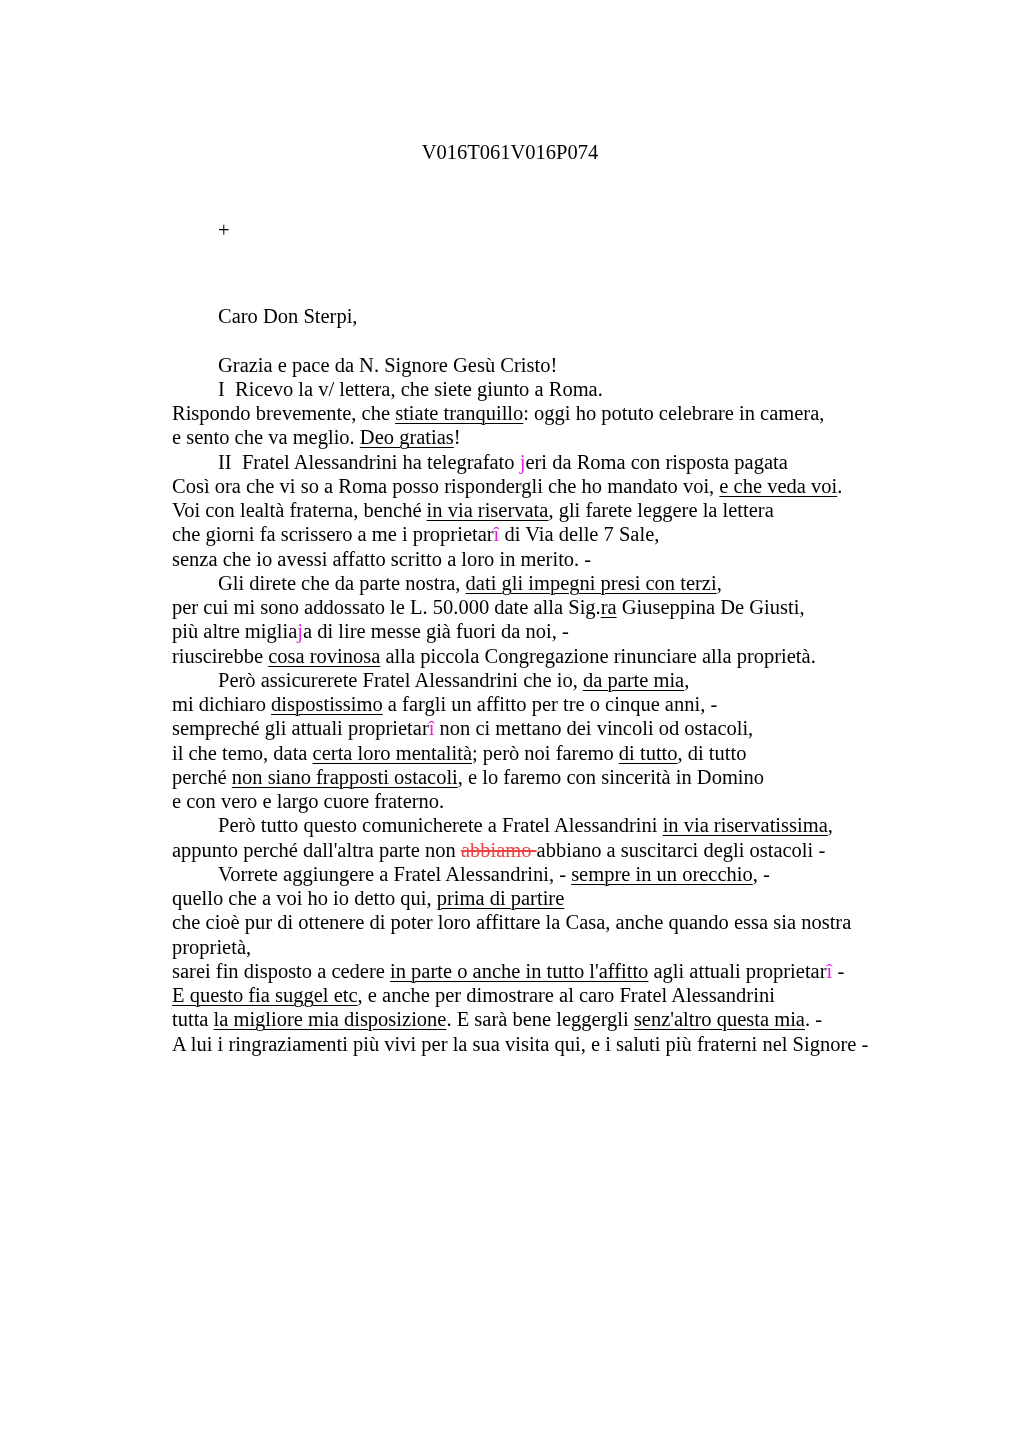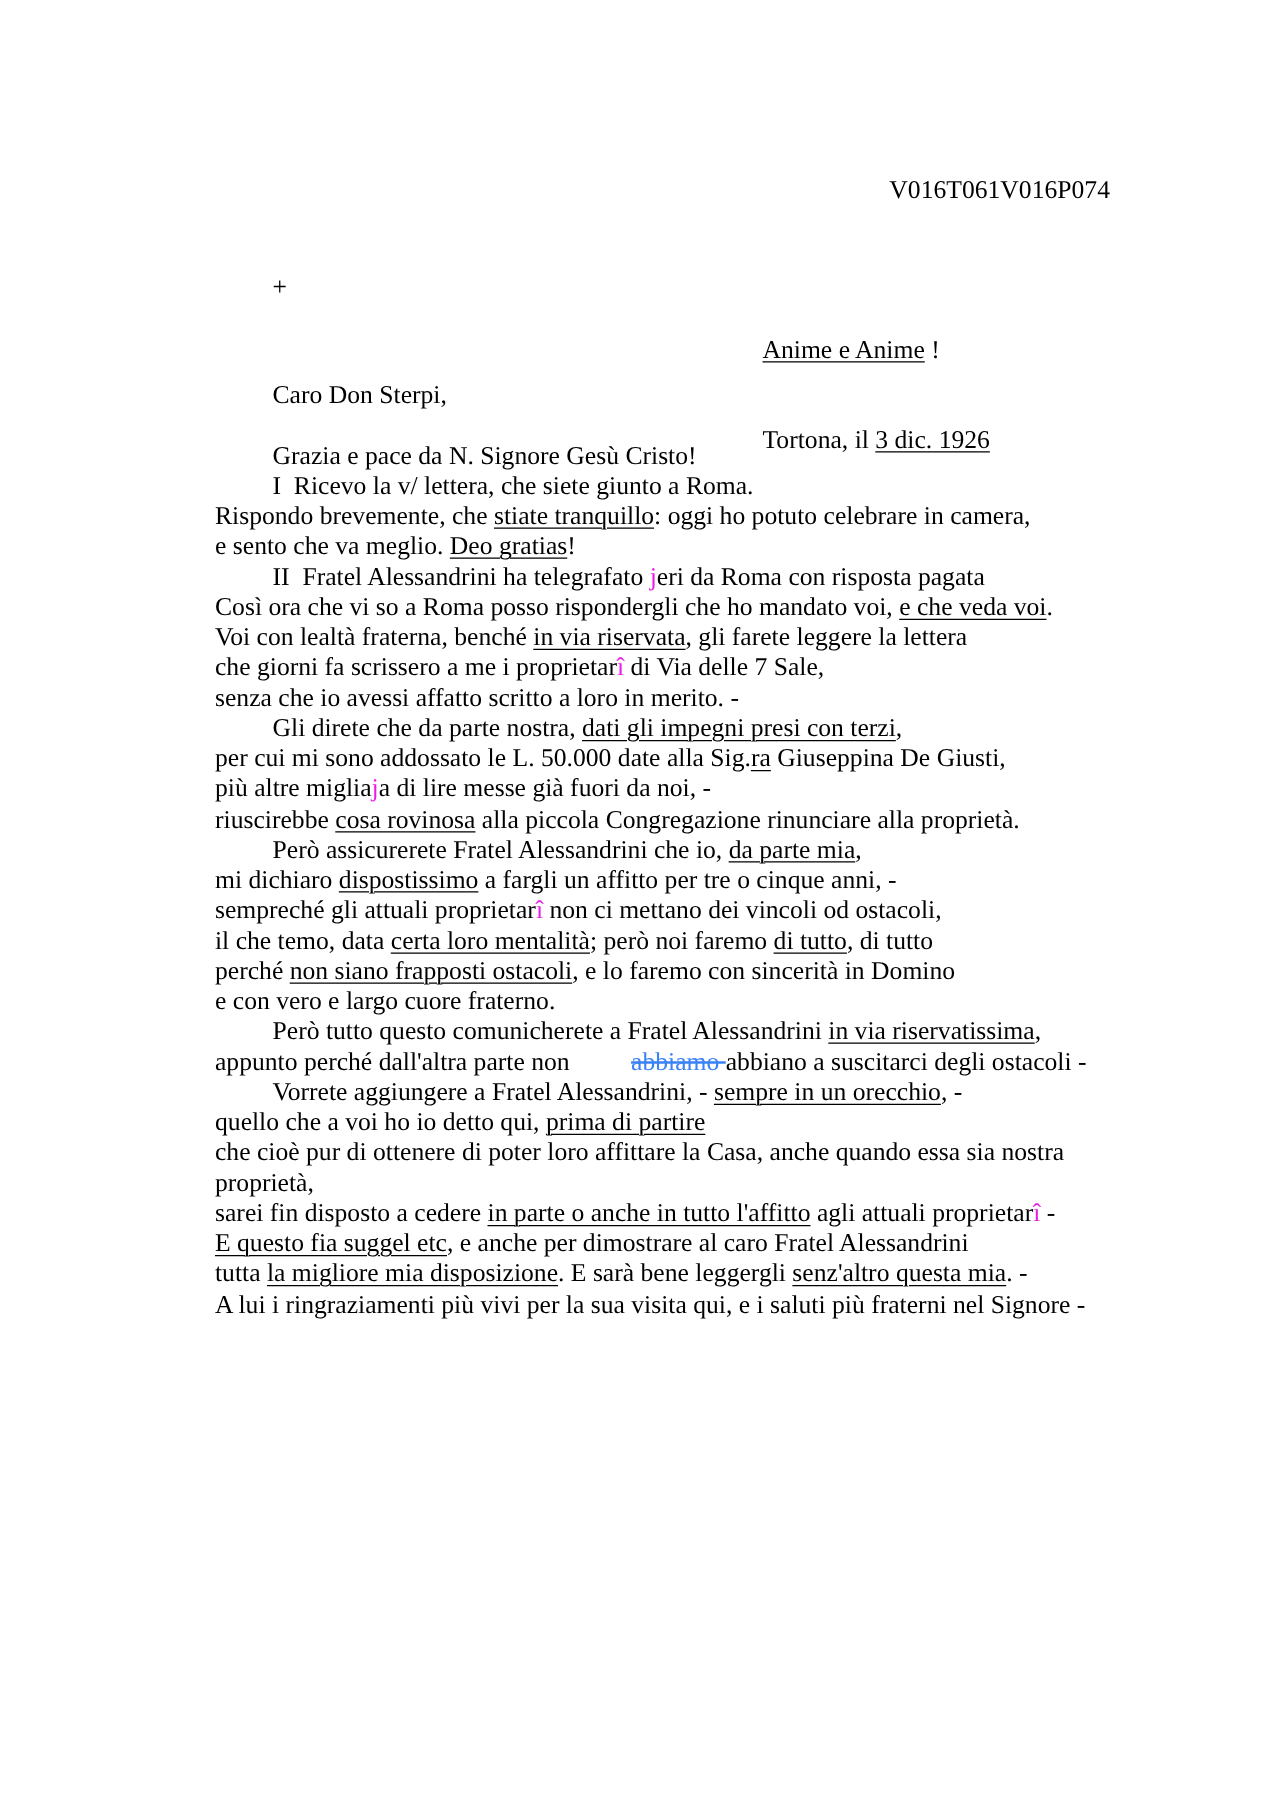--- a/index.html
+++ b/index.html
@@ -7,21 +7,21 @@
     position:relative;
     width:1024px; height:1450px;
     background:#ffffff;
     color:#000000;
     font-family:"Liberation Serif","DejaVu Serif",serif;
     font-size:20.5px;
     overflow:hidden;
   }
   .hdr {
     position:absolute; top:141px; left:172px; width:676px;
-    display:flex; justify-content:flex-end;margin-left:40px;
+    display:flex; justify-content:center;
   }
   .cross {
     position:absolute; top:219px; left:218px;
   }
   .head-block {
     position:absolute; top:219px; left:610px;
     line-height:24.25px; white-space:pre-wrap;
   }
   .body-block {
     position:absolute; top:304px; left:172px; width:830px;
@@ -29,38 +29,33 @@
   }
   .line { min-height:24.25px; }
   .ind { padding-left:46px; }
   .u {
     text-decoration:underline;
     text-decoration-thickness:1.4px;
     text-underline-offset:3px;
   }
   .mag { color:#e61ee6; }
   .rs {
-    color:#3b82f6;
+    color:#ef4444;
     text-decoration:line-through;
     text-decoration-thickness:1.7px;
-    margin-left:44px;
   }
 </style>
 </head>
 <body>
 
 <div class="page">
 
   <div class="hdr">
     <span>V016T061</span>
     <span>V016P074</span>
   </div>
 
   <div class="cross">+</div>
 
-  <div class="head-block">
-    <div class="line"><span class="u">Anime e Anime</span><span class=""> !</span></div>
-    <div class="line"><span class="">Tortona, il </span><span class="u">3 dic. 1926</span></div>
-  </div>
 
   <div class="body-block"><div class="line ind"><span class="">Caro Don Sterpi,</span></div><div class="line">&nbsp;</div><div class="line ind"><span class="">Grazia e pace da N. Signore Gesù Cristo!</span></div><div class="line ind"><span class="">I  Ricevo la v/ lettera, che siete giunto a Roma.</span></div><div class="line"><span class="">Rispondo brevemente, che </span><span class="u">stiate tranquillo</span><span class="">: oggi ho potuto celebrare in camera,</span></div><div class="line"><span class="">e sento che va meglio. </span><span class="u">Deo gratias</span><span class="">!</span></div><div class="line ind"><span class="">II  Fratel Alessandrini ha telegrafato </span><span class="mag">j</span><span class="">eri da Roma con risposta pagata</span></div><div class="line"><span class="">Così ora che vi so a Roma posso rispondergli che ho mandato voi, </span><span class="u">e che veda voi</span><span class="">.</span></div><div class="line"><span class="">Voi con lealtà fraterna, benché </span><span class="u">in via riservata</span><span class="">, gli farete leggere la lettera</span></div><div class="line"><span class="">che giorni fa scrissero a me i proprietar</span><span class="mag">î</span><span class=""> di Via delle 7 Sale,</span></div><div class="line"><span class="">senza che io avessi affatto scritto a loro in merito. -</span></div><div class="line ind"><span class="">Gli direte che da parte nostra, </span><span class="u">dati gli impegni presi con terzi</span><span class="">,</span></div><div class="line"><span class="">per cui mi sono addossato le L. 50.000 date alla Sig.</span><span class="u">ra</span><span class=""> Giuseppina De Giusti,</span></div><div class="line"><span class="">più altre miglia</span><span class="mag">j</span><span class="">a di lire messe già fuori da noi, -</span></div><div class="line"><span class="">riuscirebbe </span><span class="u">cosa rovinosa</span><span class=""> alla piccola Congregazione rinunciare alla proprietà.</span></div><div class="line ind"><span class="">Però assicurerete Fratel Alessandrini che io, </span><span class="u">da parte mia</span><span class="">,</span></div><div class="line"><span class="">mi dichiaro </span><span class="u">dispostissimo</span><span class=""> a fargli un affitto per tre o cinque anni, -</span></div><div class="line"><span class="">sempreché gli attuali proprietar</span><span class="mag">î</span><span class=""> non ci mettano dei vincoli od ostacoli,</span></div><div class="line"><span class="">il che temo, data </span><span class="u">certa loro mentalità</span><span class="">; però noi faremo </span><span class="u">di tutto</span><span class="">, di tutto</span></div><div class="line"><span class="">perché </span><span class="u">non siano frapposti ostacoli</span><span class="">, e lo faremo con sincerità in Domino</span></div><div class="line"><span class="">e con vero e largo cuore fraterno.</span></div><div class="line ind"><span class="">Però tutto questo comunicherete a Fratel Alessandrini </span><span class="u">in via riservatissima</span><span class="">,</span></div><div class="line"><span class="">appunto perché dall'altra parte non </span><span class="rs">abbiamo </span><span class="">abbiano a suscitarci degli ostacoli -</span></div><div class="line ind"><span class="">Vorrete aggiungere a Fratel Alessandrini, - </span><span class="u">sempre in un orecchio</span><span class="">, -</span></div><div class="line"><span class="">quello che a voi ho io detto qui, </span><span class="u">prima di partire</span></div><div class="line"><span class="">che cioè pur di ottenere di poter loro affittare la Casa, anche quando essa sia nostra</span></div><div class="line"><span class="">proprietà,</span></div><div class="line"><span class="">sarei fin disposto a cedere </span><span class="u">in parte o anche in tutto l'affitto</span><span class=""> agli attuali proprietar</span><span class="mag">î</span><span class=""> -</span></div><div class="line"><span class="u">E questo fia suggel etc</span><span class="">, e anche per dimostrare al caro Fratel Alessandrini</span></div><div class="line"><span class="">tutta </span><span class="u">la migliore mia disposizione</span><span class="">. E sarà bene leggergli </span><span class="u">senz'altro questa mia</span><span class="">. -</span></div><div class="line"><span class="">A lui i ringraziamenti più vivi per la sua visita qui, e i saluti più fraterni nel Signore -</span></div></div>
 
 </div>
 
 </body></html>

